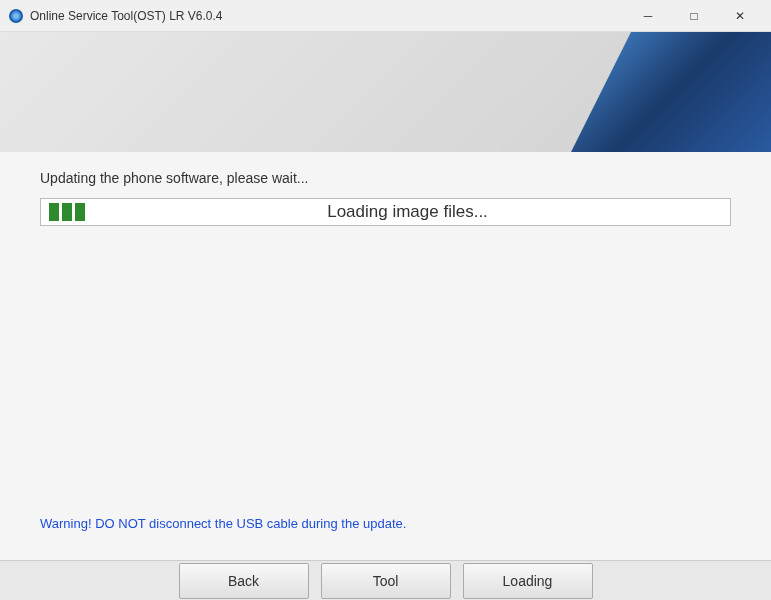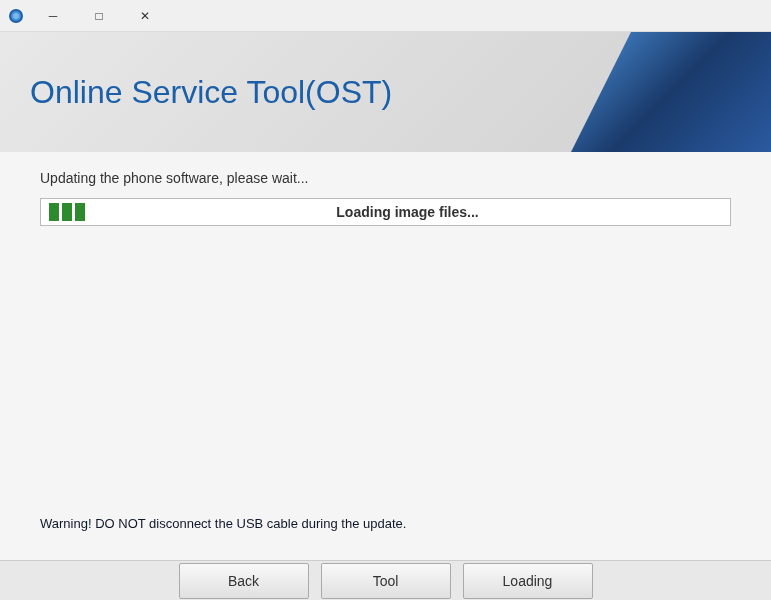--- a/index.html
+++ b/index.html
@@ -120,36 +120,36 @@
       flex-shrink: 0;
     }
 
     .progress-bar-segment {
       width: 10px;
       height: 18px;
       background: #2d8a2d;
     }
 
     .progress-label {
-      font-size: 14px;
-      font-weight: bold;
+      font-size: 17px;
+      font-weight: normal;
       color: #333;
       flex: 1;
       text-align: center;
     }
 
     
     .warning-area {
       margin-top: auto;
       padding-bottom: 10px;
     }
 
     .warning-text {
       font-size: 13px;
-      color: #0f172a;
+      color: #1d4ed8;
     }
 
     
     .footer {
       background: #e8e8e8;
       border-top: 1px solid #ccc;
       height: 40px;
       display: flex;
       align-items: center;
       justify-content: center;
@@ -180,29 +180,29 @@
 <body>
 
 <div class="title-bar">
   <div class="title-bar-icon">
     <svg width="16" height="16" viewBox="0 0 16 16">
       <circle cx="8" cy="8" r="7" fill="#1a5fa8"></circle>
       <circle cx="8" cy="8" r="5" fill="#4a90d9"></circle>
       <circle cx="8" cy="8" r="3" fill="#7ab8e8"></circle>
     </svg>
   </div>
+  <span class="title-bar-text">Online Service Tool(OST) LR V6.0.4</span>
   <div class="title-bar-controls">
     <button class="title-bar-btn">─</button>
     <button class="title-bar-btn">□</button>
     <button class="title-bar-btn close">✕</button>
   </div>
 </div>
 
 <div class="header-area">
-  <h1 class="header-title">Online Service Tool(OST)</h1>
   <div class="header-decoration"></div>
 </div>
 
 <div class="main-content">
   <div class="status-text">Updating the phone software, please wait...</div>
 
   <div class="progress-container">
     <div class="progress-bars">
       <div class="progress-bar-segment"></div>
       <div class="progress-bar-segment"></div>

